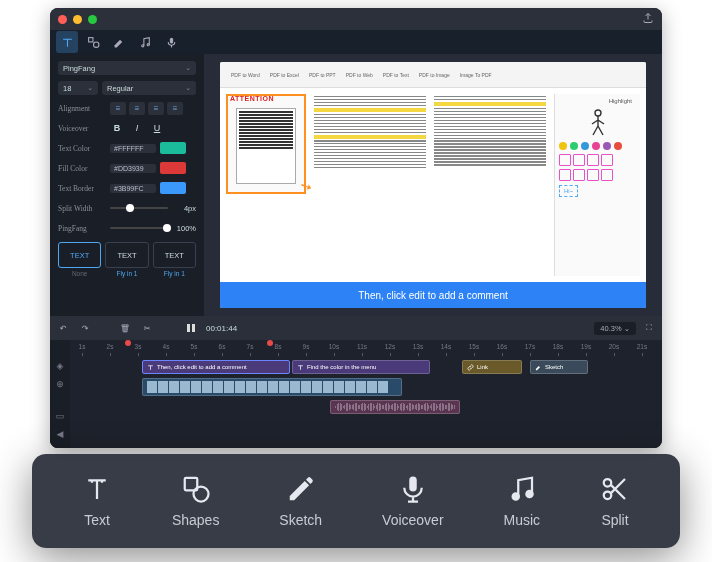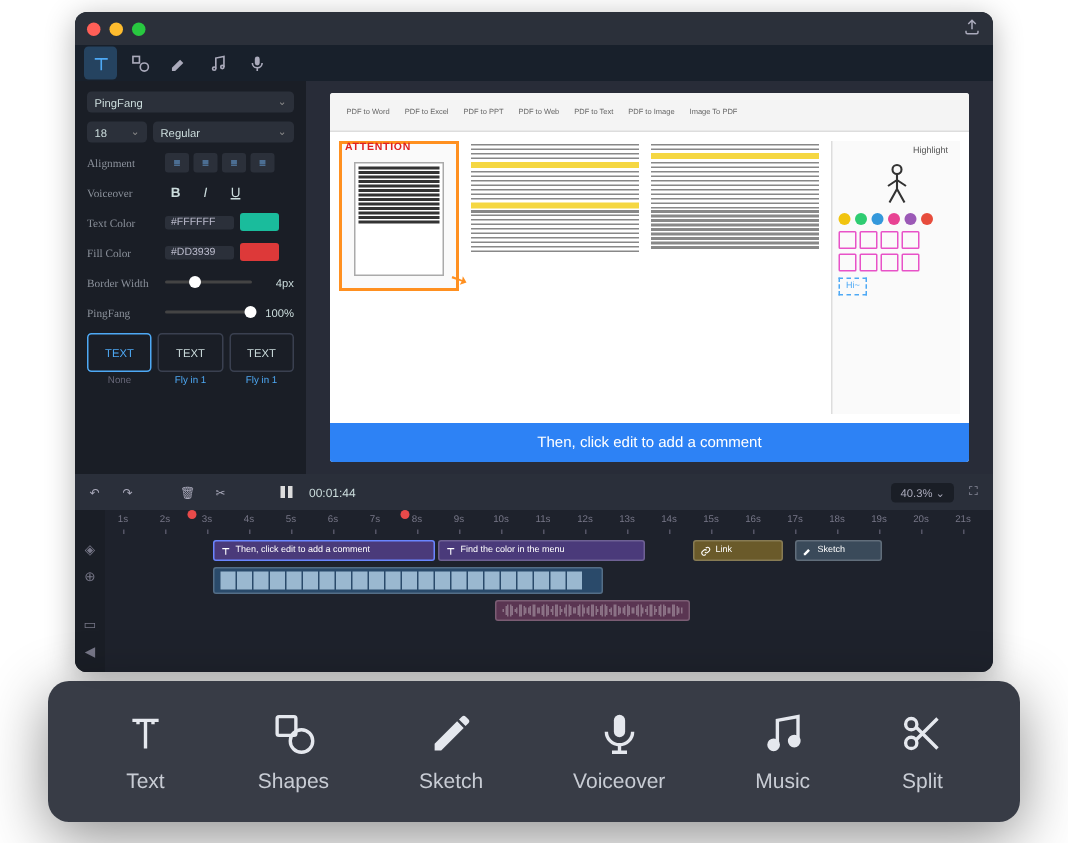--- a/index.html
+++ b/index.html
@@ -184,22 +184,27 @@
       <div class="side-row">
         <label>Text Color</label>
         <div class="color-hex">#FFFFFF</div>
         <div class="swatch" style="background:#1abc9c"></div>
       </div>
       <div class="side-row">
         <label>Fill Color</label>
         <div class="color-hex">#DD3939</div>
         <div class="swatch" style="background:#DD3939"></div>
       </div>
+      <div class="side-row">
+        <label>Text Border</label>
+        <div class="color-hex">#3B99FC</div>
+        <div class="swatch" style="background:#3B99FC"></div>
+      </div>
       <div class="side-row slider-row">
-        <label>Border Width</label>
+        <label>Split Width</label>
         <div class="slider">
             <div class="thumb" style="left:28%"></div>
           </div>
         <div class="slider-val">4px</div>
       </div>
       <div class="side-row slider-row">
         <label>PingFang</label>
         <div class="slider">
             <div class="thumb" style="left:92%"></div>
           </div>

